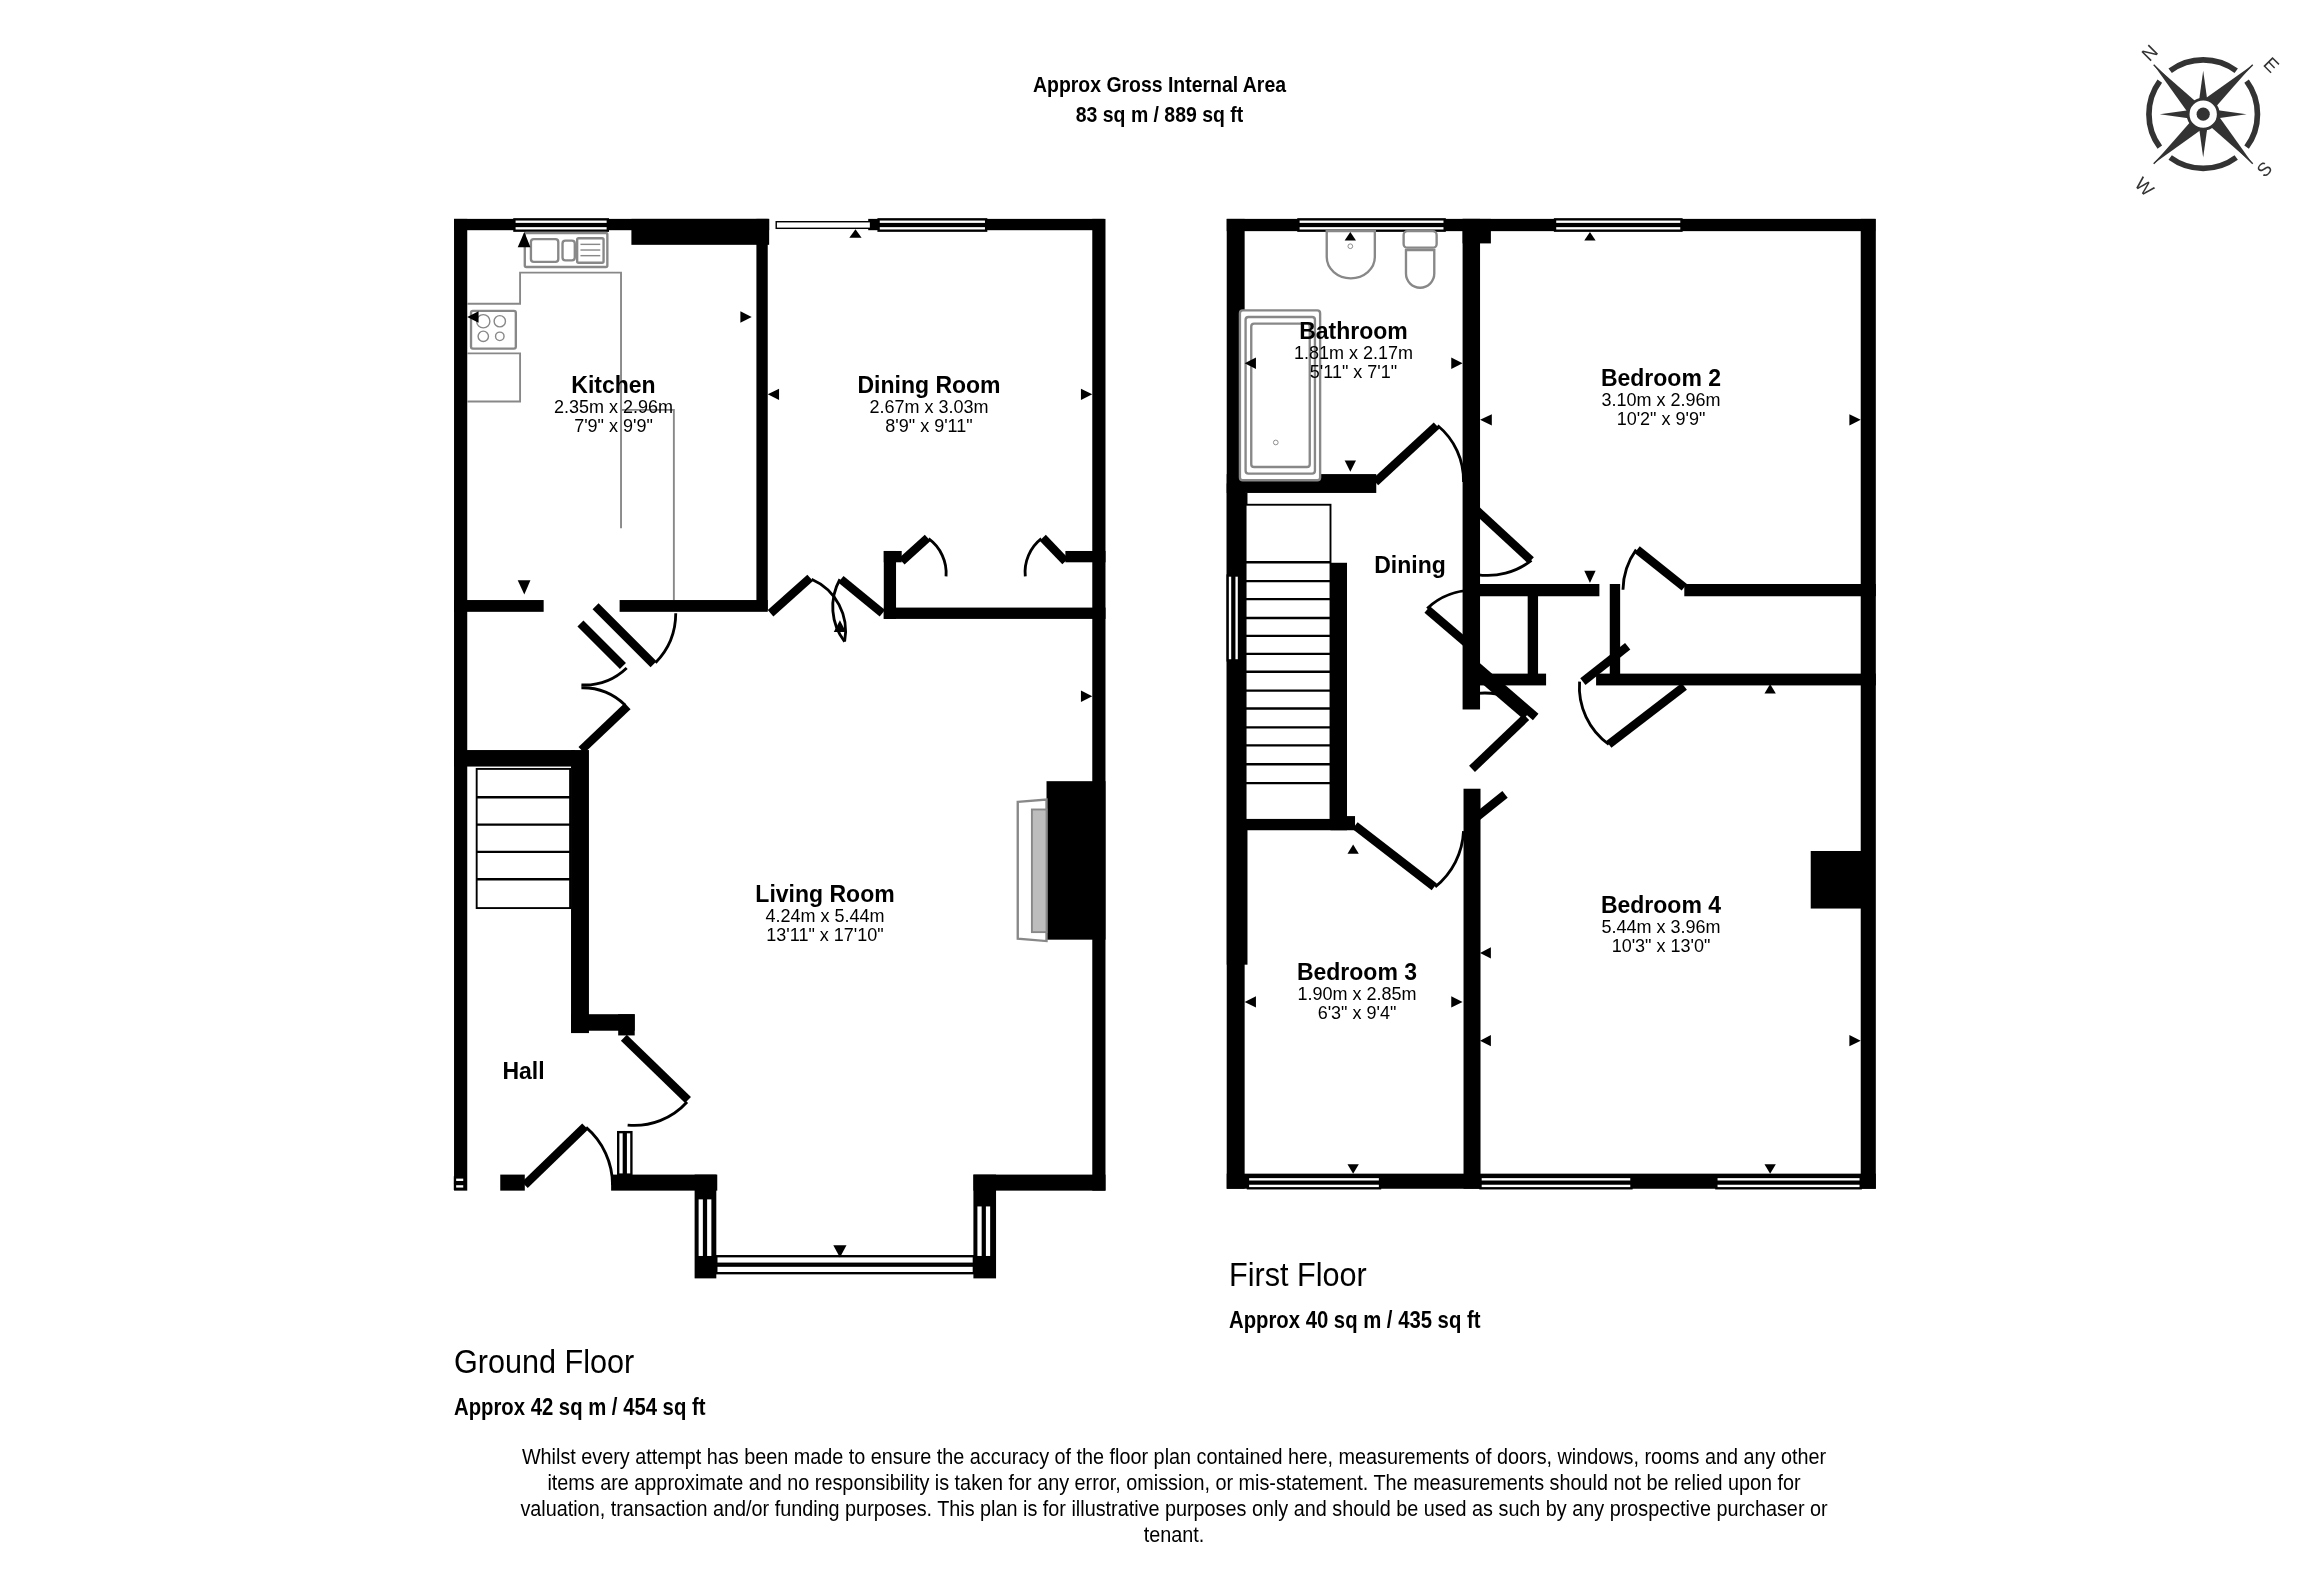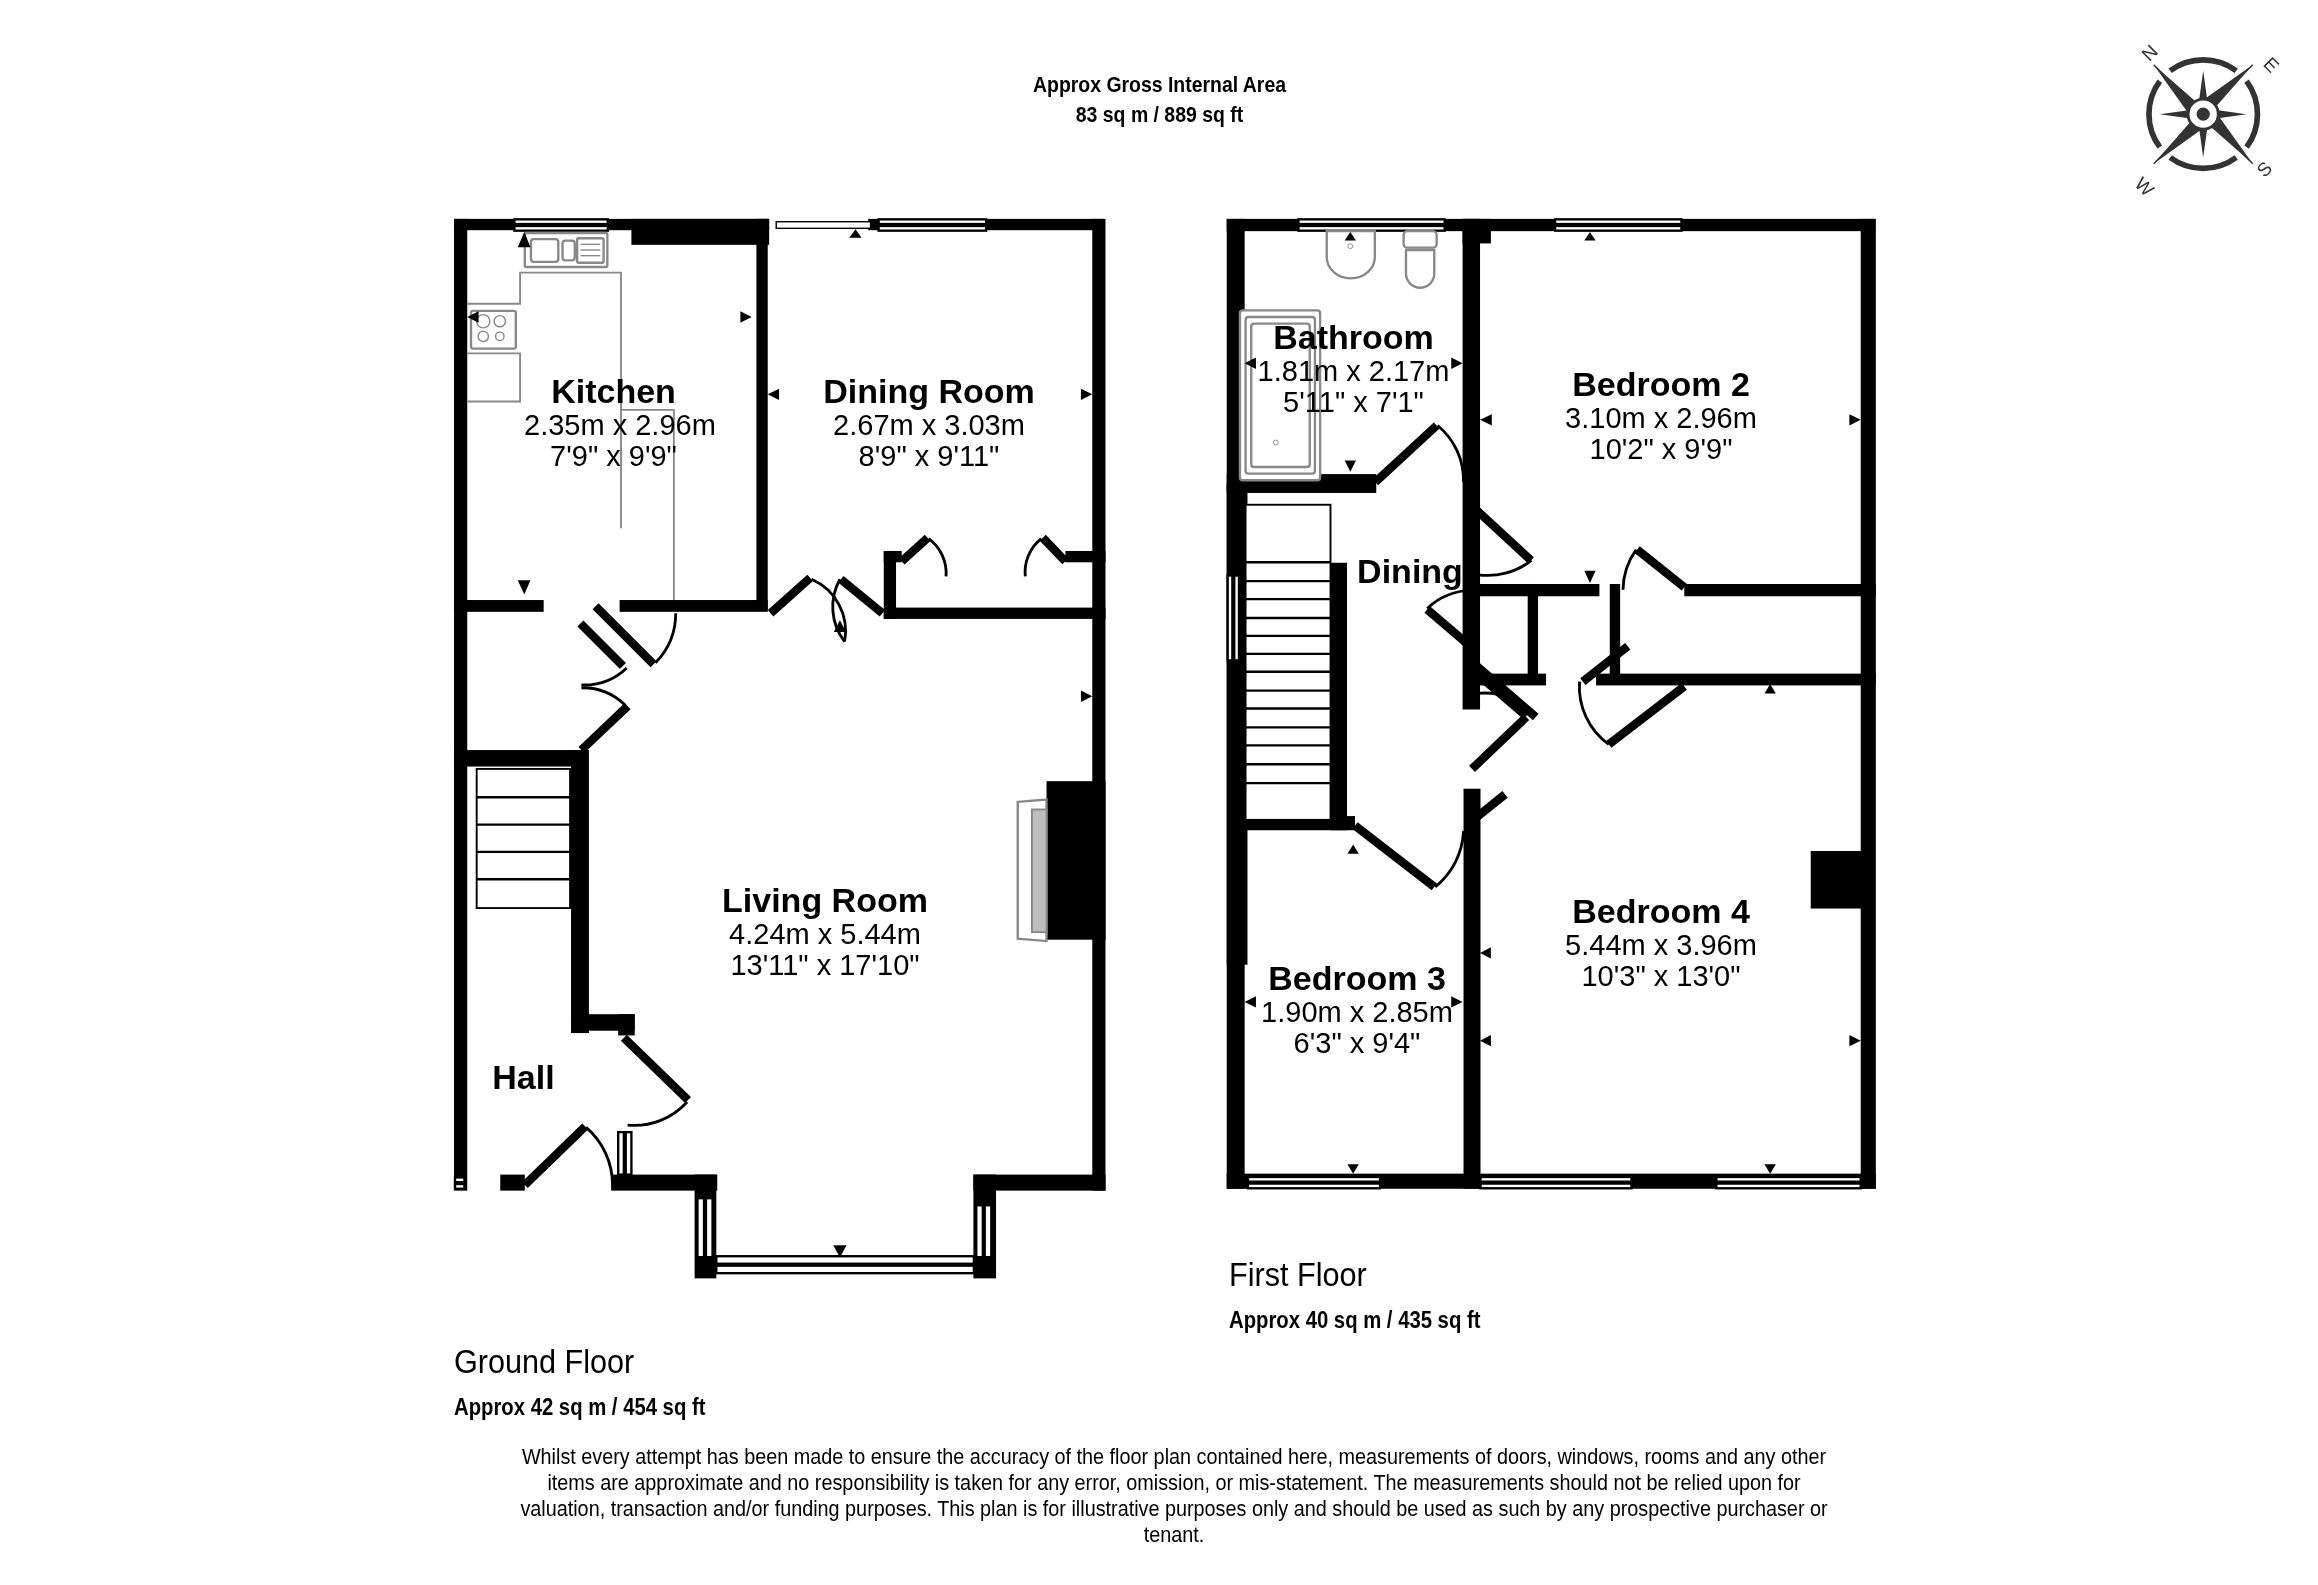--- a/index.html
+++ b/index.html
@@ -8,22 +8,22 @@
   svg.plan { position: absolute; left: 0; top: 0; width: 2319px; height: 1585px; }
   .wall { fill: #000; }
   .win { fill: #fff; stroke: #000; stroke-width: 5; }
   .fix { fill: #fff; stroke: #888; stroke-width: 5; }
   .fixg { fill: #bdbdbd; stroke: #888; stroke-width: 4; }
   .door { stroke: #000; stroke-width: 18; fill: none; }
   .arc { stroke: #000; stroke-width: 6; fill: none; }
   .thin { stroke: #000; stroke-width: 5; fill: none; }
   .mk { fill: #000; }
   .txt { position: absolute; white-space: nowrap; text-align: center; line-height: 1.08; }
-  .room-name { font-weight: bold; font-size: 34px; }
-  .room-dim { font-size: 29px; }
+  .room-name { font-weight: bold; font-size: 23px; }
+  .room-dim { font-size: 18px; }
   .title-block { position: absolute; left: 0; width: 2319px; top: 70px; text-align: center;
                  font-family: "Liberation Sans", sans-serif; font-weight: bold; font-size: 22.6px;
                  line-height: 30px; transform: scaleX(0.86); }
   .floor-label { position: absolute; font-size: 34px; transform-origin: left top; transform: scaleX(0.9); }
   .floor-area { position: absolute; font-weight: bold; font-size: 23.6px; transform-origin: left top; transform: scaleX(0.86); }
   .disclaimer { position: absolute; left: 443px; width: 1462px; top: 1444px; text-align: center;
                 font-size: 22px; line-height: 26px; transform: scaleX(0.9); transform-origin: center top; }
 </style>
 </head>
 <body>

